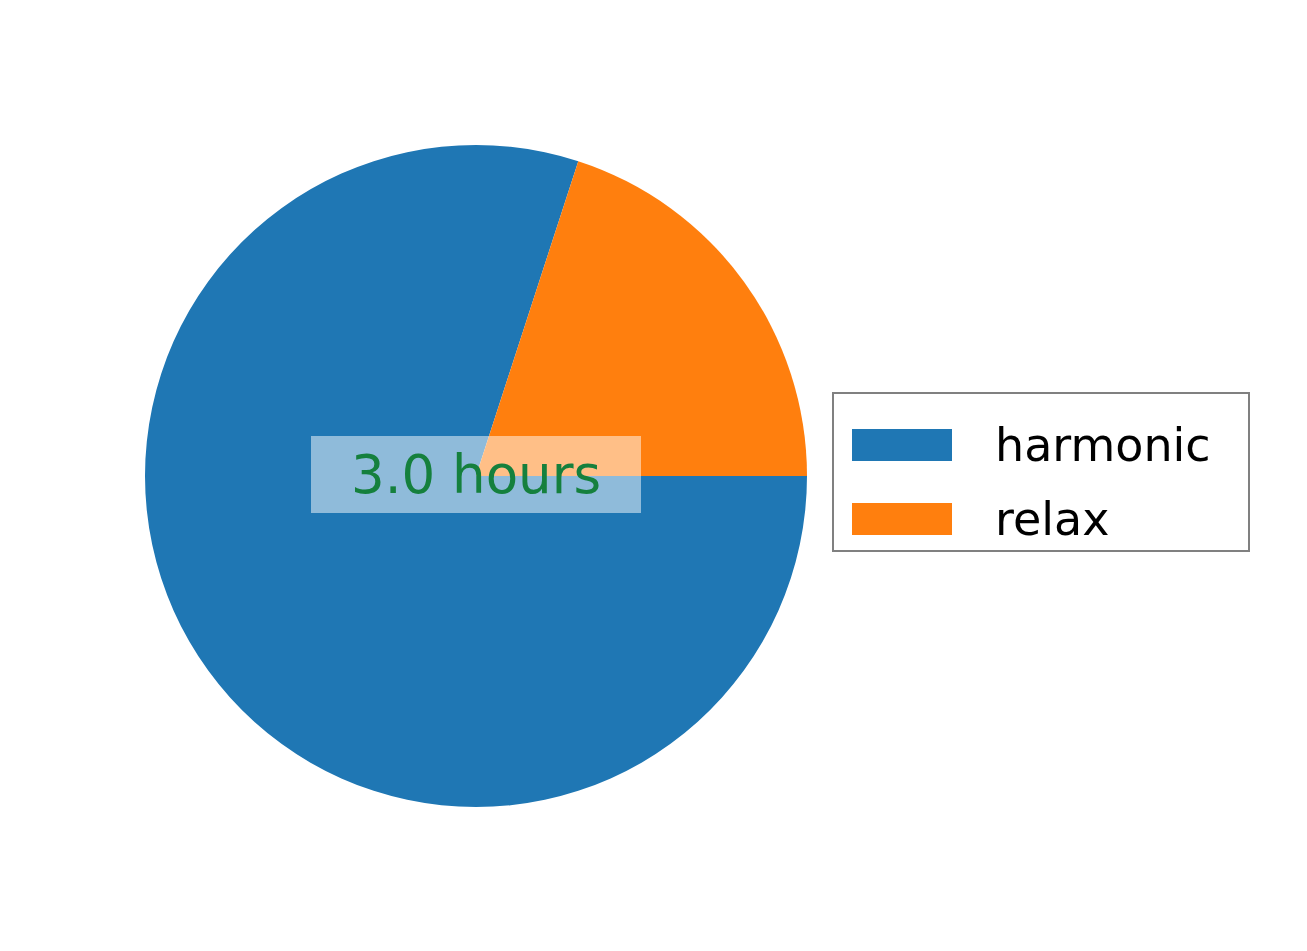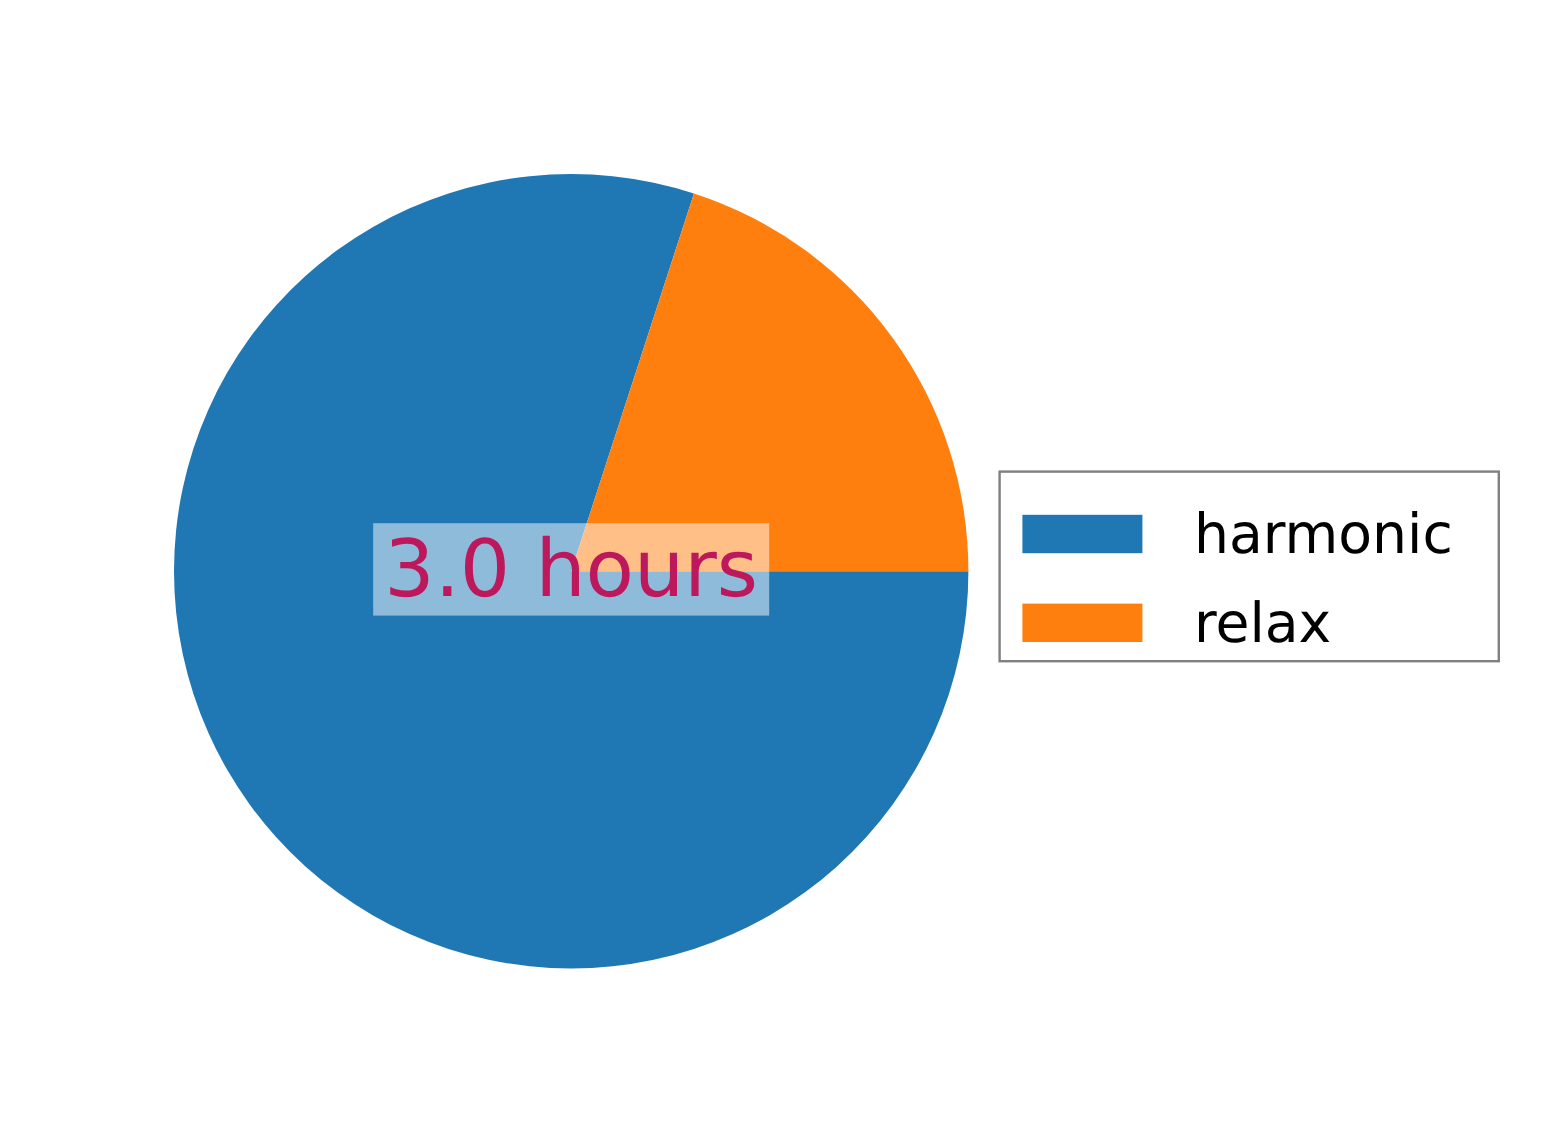--- a/index.html
+++ b/index.html
@@ -31,22 +31,22 @@
     width: 330px;
     height: 77px;
     background: rgba(255, 255, 255, 0.5);
     display: flex;
     align-items: center;
     justify-content: center;
     box-sizing: border-box;
   }
   .wedge-label-text {
     font-family: "DejaVu Sans", sans-serif;
-    font-size: 66px;
-    color: #be185d;
+    font-size: 53px;
+    color: #15803d;
     line-height: 1;
     white-space: nowrap;
     letter-spacing: 0px;
   }
   #legend {
     position: absolute;
     left: 832px;
     top: 392px;
     width: 418px;
     height: 160px;

